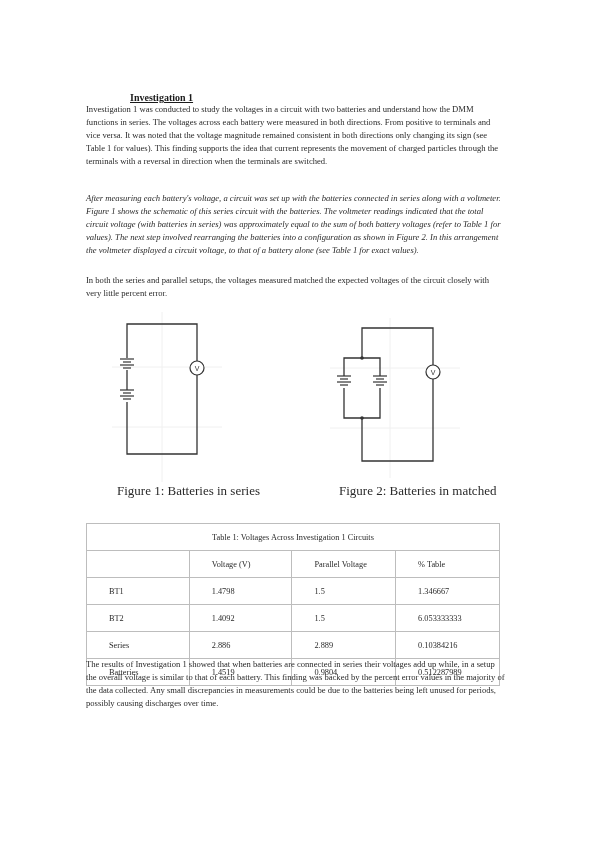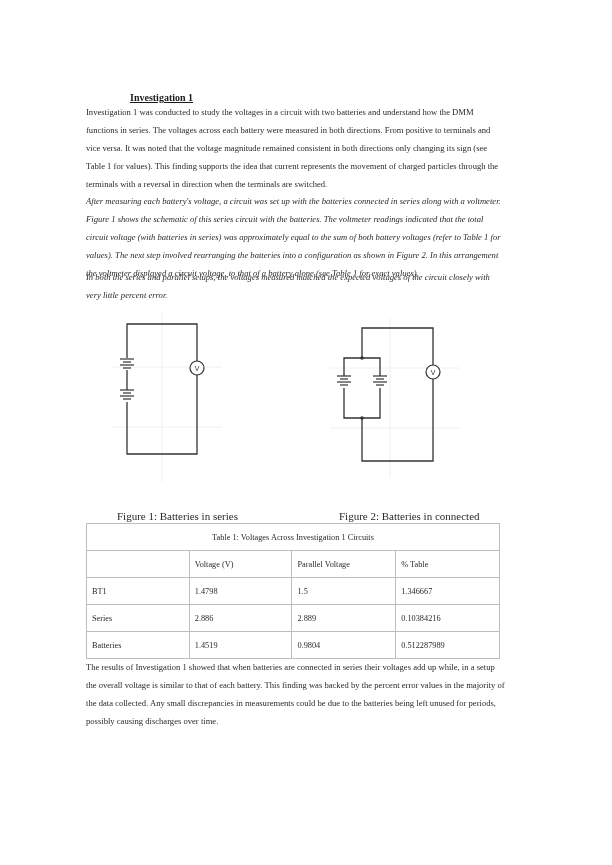--- a/index.html
+++ b/index.html
@@ -1,35 +1,35 @@
 <!DOCTYPE html>
 <html><head>
 <meta charset="utf-8">
 <style>
   html, body { margin: 0; padding: 0; background: #ffffff; }
   body { width: 612px; height: 865px; position: relative; overflow: hidden;
          font-family: "Liberation Serif", "DejaVu Serif", serif; color: #222; }
   .page { position: absolute; left: 0; top: 0; width: 612px; height: 865px; }
   .heading { position: absolute; left: 86px; top: 92px; font-size: 10px; font-weight: bold;
              text-decoration: underline; color: #1a1a1a; margin-left: 44px; }
-  .para { position: absolute; left: 86px; width: 420px; font-size: 8.6px; line-height: 18px; color: #2a2a2a; }
+  .para { position: absolute; left: 86px; width: 420px; font-size: 8.6px; line-height: 13px; color: #2a2a2a; }
   .p1 { top: 103px; }
   .p2 { top: 192px; font-style: italic; }
-  .p3 { top: 268px; font-style: italic; }
+  .p3 { top: 274px; }
   .p4 { top: 658px; }
   .fig { position: absolute; }
   .fig svg { display: block; }
   .fig1 { left: 112px; top: 312px; width: 110px; height: 170px; }
   .fig2 { left: 330px; top: 318px; width: 130px; height: 160px; }
-  .caption { position: absolute; font-size: 11px; color: #2a2a2a; margin-top: 27px; }
+  .caption { position: absolute; font-size: 13px; color: #2a2a2a; }
   .cap1 { left: 117px; top: 483px; }
   .cap2 { left: 339px; top: 483px; }
   table.data { position: absolute; left: 86px; top: 523px; width: 414px; border-collapse: collapse;
                font-size: 8.3px; color: #2a2a2a; }
-  table.data td { border: 1px solid #bdbdbd; padding: 0 5px; height: 26px; vertical-align: middle; }
+  table.data td { border: 1px solid #bdbdbd; padding: 0 22px; height: 26px; vertical-align: middle; }
   table.data td.title { text-align: center; height: 26px; }
   table.data col.c0 { width: 103px; }
   table.data col.c1 { width: 103px; }
   table.data col.c2 { width: 104px; }
   table.data col.c3 { width: 104px; }
 </style>
 </head>
 <body>
 
 <div class="page">
@@ -107,21 +107,21 @@
         <line x1="43" y1="64" x2="57" y2="64"></line>
         <line x1="46" y1="67" x2="54" y2="67"></line>
       </g>
 
       <g>
         <circle cx="103" cy="54" r="7" fill="#fff" stroke="#333" stroke-width="1.2"></circle>
         <text x="103" y="57" font-size="7" text-anchor="middle" fill="#333" font-family="Liberation Sans, sans-serif">V</text>
       </g>
     </svg>
   </div>
-  <div class="caption cap2">Figure 2: Batteries in connected</div>
+  <div class="caption cap2">Figure 2: Batteries in matched</div>
 
   <table class="data">
     <colgroup>
         <col class="c0">
         <col class="c1">
         <col class="c2">
         <col class="c3">
       </colgroup>
     <tbody>
         <tr>
@@ -133,20 +133,26 @@
       <td>Parallel Voltage</td>
       <td>% Table</td>
     </tr>
     <tr>
       <td>BT1</td>
       <td>1.4798</td>
       <td>1.5</td>
       <td>1.346667</td>
     </tr>
     <tr>
+      <td>BT2</td>
+      <td>1.4092</td>
+      <td>1.5</td>
+      <td>6.053333333</td>
+    </tr>
+    <tr>
       <td>Series</td>
       <td>2.886</td>
       <td>2.889</td>
       <td>0.10384216</td>
     </tr>
     <tr>
       <td>Batteries</td>
       <td>1.4519</td>
       <td>0.9804</td>
       <td>0.512287989</td>

